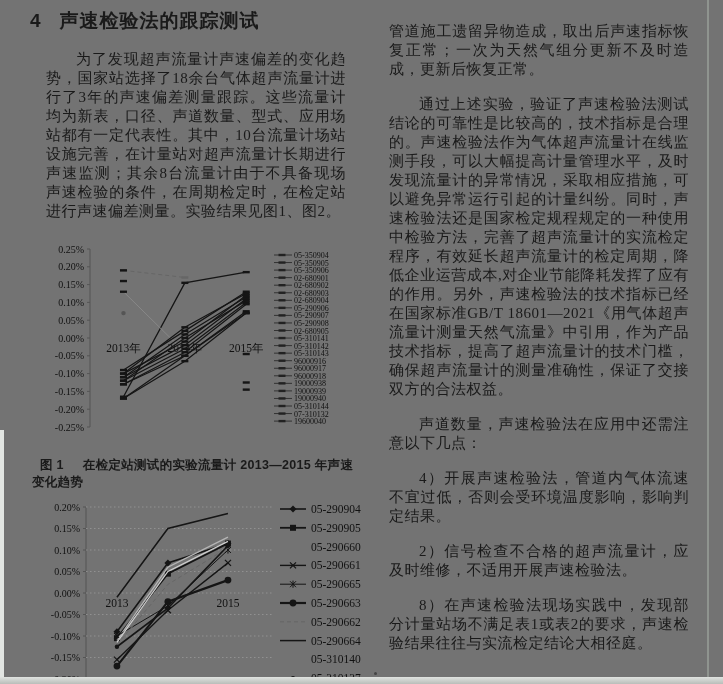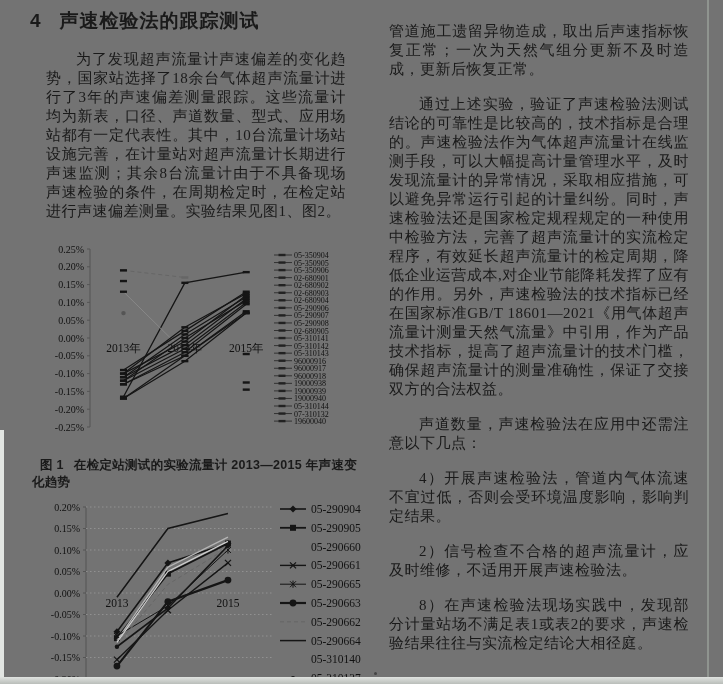--- a/index.html
+++ b/index.html
@@ -20,21 +20,21 @@
     font-size:15px; line-height:19px; margin:16px; text-align:justify;
     letter-spacing:0.5px;
   }
   p.indent{text-indent:2em;}
   .fig{margin-top:6px;}
   .fig svg{display:block;}
   .caption{
     font-family:"Liberation Sans","DejaVu Sans",sans-serif;
     font-weight:700; font-size:12.5px; margin:2px 0 6px 2px; letter-spacing:0.3px;
   }
-  .caption .fignum{margin-right:10px;padding-left:8px;}
+  .caption .fignum{margin-right:19px;padding-left:8px;}
   .scan-line-right{position:absolute; top:0; left:707px; width:2px; height:684px; background:#8f948f;}
   .scan-band-bottom{position:absolute; left:0; bottom:0; width:723px; height:7px;
     background:linear-gradient(#e0e3e0,#b9bdb9);}
   .scan-strip-left{position:absolute; left:0; top:430px; width:4px; height:254px; background:#e2e5e2;}
   .speck{position:absolute; width:3px; height:3px; background:#444; border-radius:50%;}
 </style>
 </head>
 <body>
 
 <div class="page">

